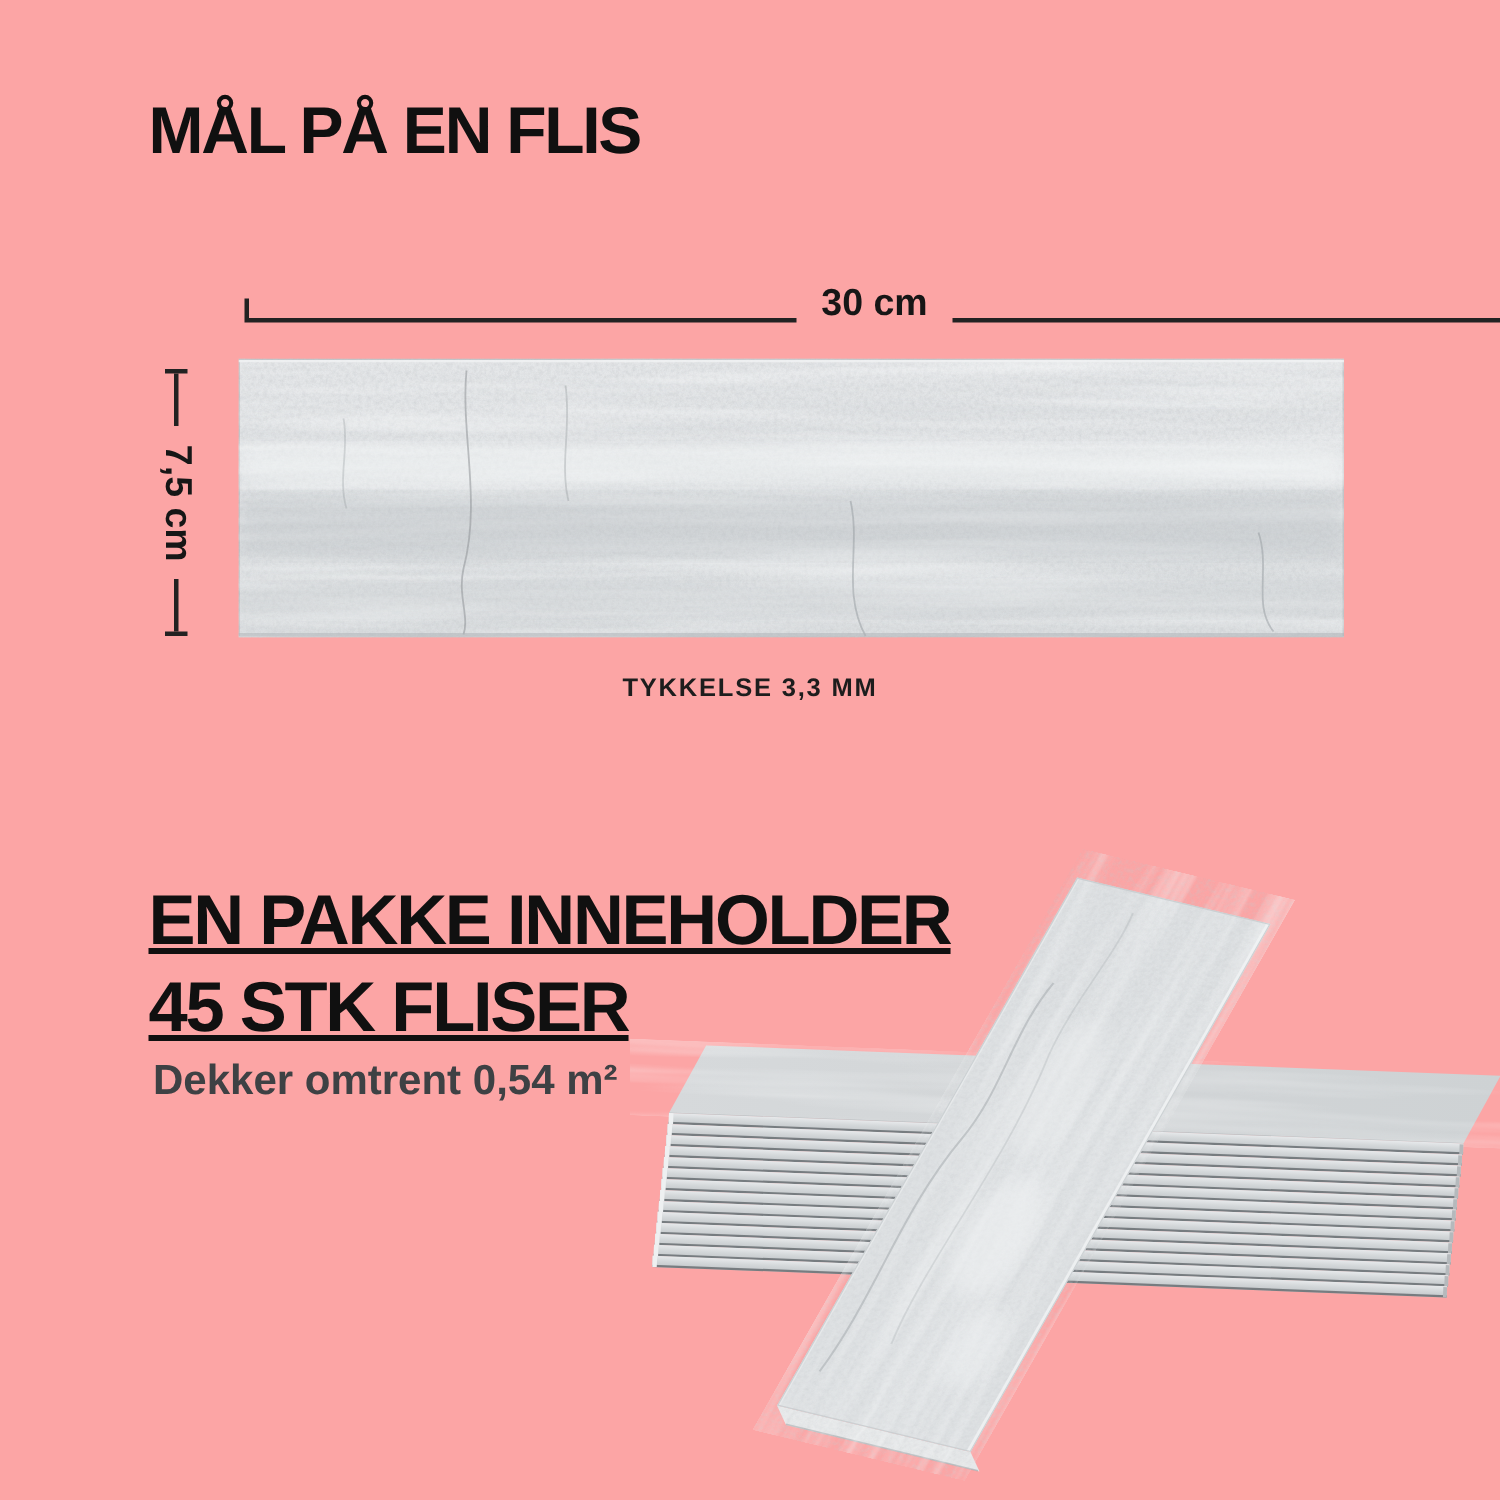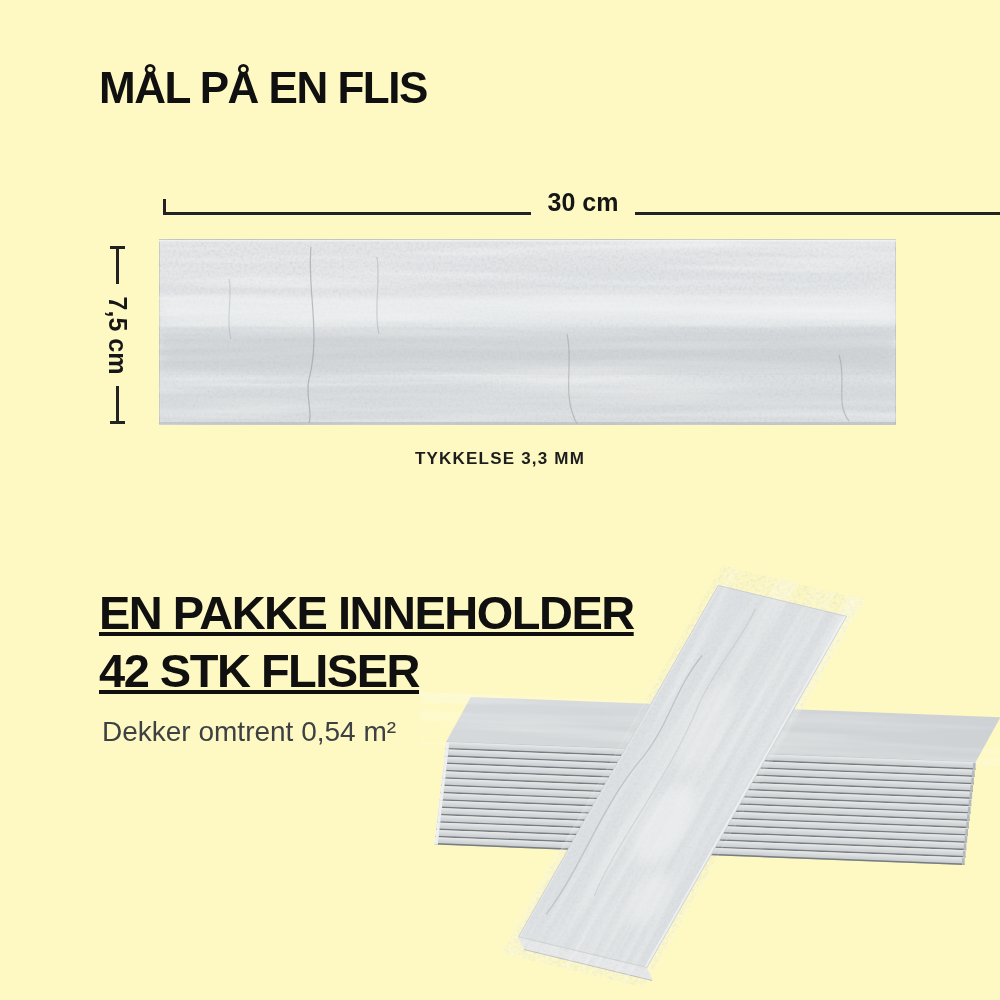--- a/index.html
+++ b/index.html
@@ -1,33 +1,33 @@
 <!DOCTYPE html>
 <html><head>
 <meta charset="utf-8">
 <style>
   html,body{margin:0;padding:0;background:#ffffff;}
   .canvas{
-    position:relative;width:1000px;height:1000px;background:#fef9c3;
+    position:relative;width:1000px;height:1000px;background:#fca5a5;
     font-family:"Liberation Sans",sans-serif;overflow:hidden;
   }
   
   .h1{
     position:absolute;left:99px;top:66px;
     font-size:44px;font-weight:700;letter-spacing:-1.5px;
     color:#101010;white-space:nowrap;line-height:1;
   }
   .h2{
     position:absolute;left:99px;top:584px;
     font-size:47px;font-weight:700;letter-spacing:-1.5px;
     color:#101010;line-height:58px;white-space:nowrap;text-decoration:underline;
   }
   .coverage{
     position:absolute;left:102px;top:704px;
-    font-size:28px;font-weight:400;color:#3e4144;white-space:nowrap;margin-top:12px;
+    font-size:28px;font-weight:700;color:#3e4144;white-space:nowrap;
   }
   .thickness{
     position:absolute;left:50%;top:449px;transform:translateX(-50%);
     font-size:17px;font-weight:600;letter-spacing:1.2px;
     color:#1d1d1d;white-space:nowrap;text-align:right;
   }
   
   .dim-h{
     position:absolute;left:163px;top:183px;width:840px;height:16px;
     display:flex;align-items:flex-end;margin-top:16px;
@@ -125,21 +125,21 @@
       </g>
       <rect x="0" y="1" width="737" height="1.5" fill="#f1f3f4" opacity="0.8"></rect>
       <rect x="0" y="183" width="737" height="2" fill="#aeb2b5" opacity="0.5"></rect>
     </g>
   </svg>
 
   <div class="thickness">TYKKELSE 3,3 MM</div>
 
   <div class="h2">
     <div>EN PAKKE INNEHOLDER</div>
-    <div>42 STK FLISER</div>
+    <div>45 STK FLISER</div>
   </div>
   <div class="coverage">Dekker omtrent 0,54 m²</div>
 
   <svg class="pkg-svg" width="580" height="445" viewBox="420 555 580 445">
     <defs>
       <linearGradient id="layerG" x1="0" y1="0" x2="0" y2="1">
         <stop offset="0" stop-color="#e7e9eb"></stop>
         <stop offset="0.45" stop-color="#d4d8da"></stop>
         <stop offset="1" stop-color="#c3c7ca"></stop>
       </linearGradient>

